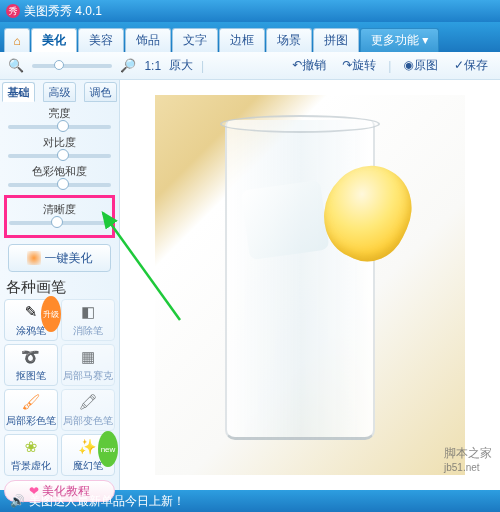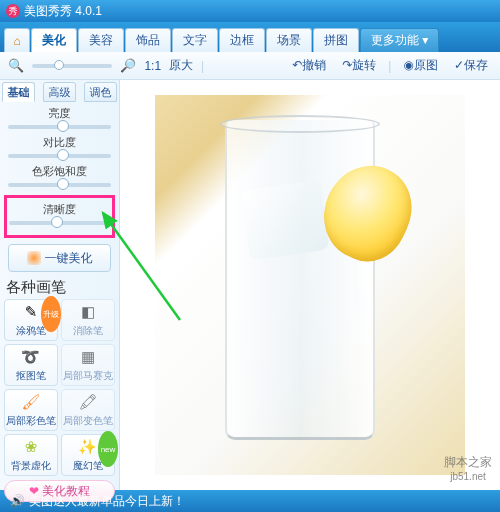--- a/index.html
+++ b/index.html
@@ -41,21 +41,21 @@
 .badge.new{background:#5fc93a}
 .tutorial{margin:4px 2px;height:22px;border:1px solid #f5c6e2;border-radius:11px;background:linear-gradient(#fff,#fceaf3);display:flex;align-items:center;justify-content:center;color:#d24a94;cursor:pointer;font-size:11px}
 .viewer{flex:1;display:flex;align-items:center;justify-content:center;background:#fff}
 .canvas{width:310px;height:380px;background:linear-gradient(135deg,#f0dda8 0%,#e8d090 15%,#fff 25%,#f9f9f7 60%,#eedfb0 100%);position:relative;overflow:hidden}
 .glass{position:absolute;left:70px;top:25px;width:150px;height:320px;background:linear-gradient(90deg,rgba(255,255,255,.8),rgba(230,240,245,.6),rgba(255,255,255,.9));border-left:2px solid rgba(200,210,215,.6);border-right:2px solid rgba(200,210,215,.6);border-bottom:3px solid rgba(180,190,195,.8);border-radius:6px 6px 10px 10px}
 .rim{position:absolute;left:65px;top:20px;width:160px;height:18px;border:2px solid rgba(190,200,205,.7);border-radius:50%;background:rgba(255,255,255,.3)}
 .lemon{position:absolute;right:55px;top:70px;width:85px;height:95px;background:radial-gradient(ellipse at 35% 35%,#fff8dc,#ffe97a 40%,#ffd23f 70%,#f0b820);border-radius:50% 48% 42% 50%;transform:rotate(25deg);box-shadow:inset -4px -4px 8px rgba(200,150,20,.4)}
 .ice{position:absolute;left:90px;top:90px;width:80px;height:70px;background:linear-gradient(135deg,rgba(255,255,255,.9),rgba(220,235,240,.6));border-radius:8px;transform:rotate(-8deg)}
 .statusbar{height:22px;background:linear-gradient(#2d9ee0,#1b78c0);display:flex;align-items:center;justify-content:space-between;padding:0 10px;color:#fff;font-size:11px}
 .statusbar .left{display:flex;align-items:center;gap:4px}
-.watermark{position:absolute;right:8px;bottom:30px;color:rgba(100,100,100,.75);font-size:13px;text-align:center;pointer-events:none}
+.watermark{position:absolute;right:8px;bottom:39px;color:rgba(100,100,100,.75);font-size:13px;text-align:left;pointer-events:none}
 .watermark .en{font-size:10px}
 .arrow{position:absolute;pointer-events:none}
 </style>
 </head>
 <body>
 
 <div class="titlebar">
   <span class="logo-dot">秀</span>
   <span class="app-title">美图秀秀 4.0.1</span>
 </div>

